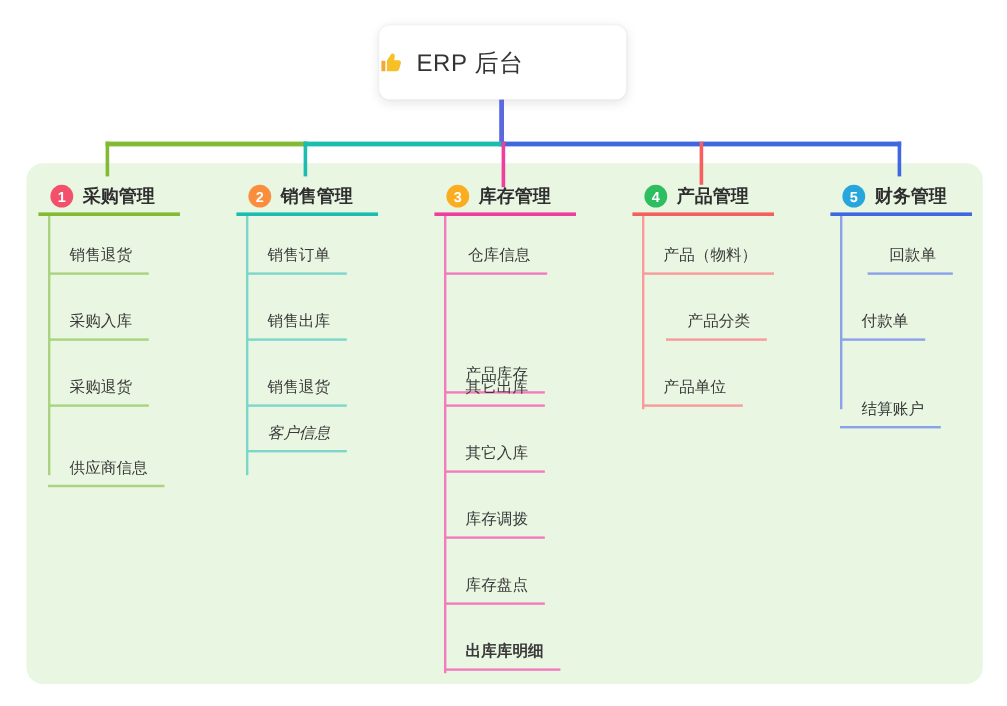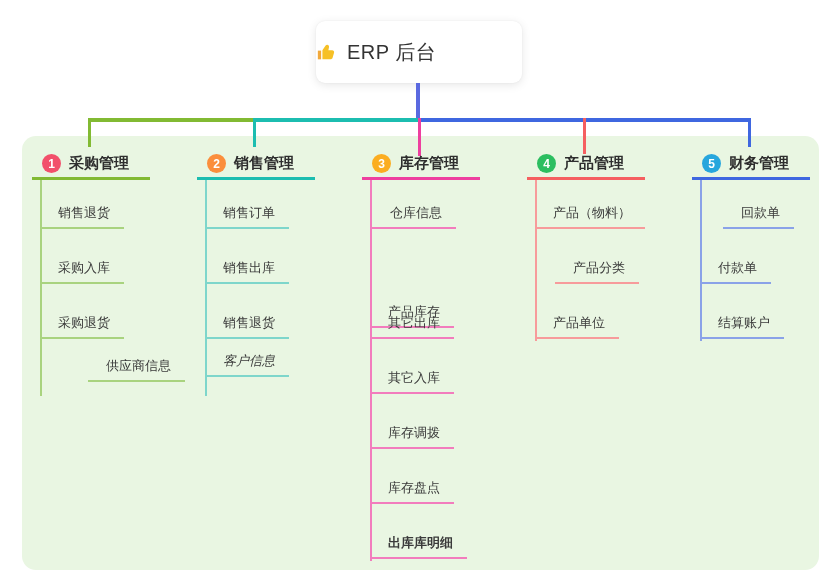--- a/index.html
+++ b/index.html
@@ -76,21 +76,21 @@
       <div class="line" style="left: 700px; top: 180px; width: 2px; height: 161px; background: rgb(138, 162, 232);"></div>
     </div>
   <div id="branch-layer">
       <div class="branch-title" style="left: 32px; top: 150px; width: 118px; border-bottom: 3px solid rgb(130, 186, 51);">
         <div class="badge" style="background: rgb(242, 80, 107);">1</div>
         <div class="branch-label">采购管理</div>
       </div>
       <div class="leaf" style="left: 40px; top: 200px; border-bottom: 2px solid rgb(169, 211, 127);">销售退货</div>
       <div class="leaf" style="left: 40px; top: 255px; border-bottom: 2px solid rgb(169, 211, 127);">采购入库</div>
       <div class="leaf" style="left: 40px; top: 310px; border-bottom: 2px solid rgb(169, 211, 127);">采购退货</div>
-      <div class="leaf" style="left: 40px; top: 353px; border-bottom: 2px solid rgb(169, 211, 127); margin-left: 48px;">供应商信息</div>
+      <div class="leaf" style="left: 40px; top: 377px; border-bottom: 2px solid rgb(169, 211, 127);">供应商信息</div>
       <div class="branch-title" style="left: 197px; top: 150px; width: 118px; border-bottom: 3px solid rgb(28, 189, 176);">
         <div class="badge" style="background: rgb(251, 142, 60);">2</div>
         <div class="branch-label">销售管理</div>
       </div>
       <div class="leaf" style="left: 205px; top: 200px; border-bottom: 2px solid rgb(126, 214, 203);">销售订单</div>
       <div class="leaf" style="left: 205px; top: 255px; border-bottom: 2px solid rgb(126, 214, 203);">销售出库</div>
       <div class="leaf" style="left: 205px; top: 310px; border-bottom: 2px solid rgb(126, 214, 203);">销售退货</div>
       <div class="leaf" style="left: 205px; top: 348px; border-bottom: 2px solid rgb(126, 214, 203); font-style: italic;">客户信息</div>
       <div class="branch-title" style="left: 362px; top: 150px; width: 118px; border-bottom: 3px solid rgb(238, 63, 159);">
         <div class="badge" style="background: rgb(251, 173, 33);">3</div>
@@ -109,15 +109,15 @@
       </div>
       <div class="leaf" style="left: 535px; top: 200px; border-bottom: 2px solid rgb(247, 155, 155);">产品（物料）</div>
       <div class="leaf" style="left: 535px; top: 255px; border-bottom: 2px solid rgb(247, 155, 155); margin-left: 20px;">产品分类</div>
       <div class="leaf" style="left: 535px; top: 310px; border-bottom: 2px solid rgb(247, 155, 155);">产品单位</div>
       <div class="branch-title" style="left: 692px; top: 150px; width: 118px; border-bottom: 3px solid rgb(63, 103, 224);">
         <div class="badge" style="background: rgb(39, 166, 221);">5</div>
         <div class="branch-label">财务管理</div>
       </div>
       <div class="leaf" style="left: 700px; top: 200px; border-bottom: 2px solid rgb(138, 162, 232); margin-left: 23px;">回款单</div>
       <div class="leaf" style="left: 700px; top: 255px; border-bottom: 2px solid rgb(138, 162, 232);">付款单</div>
-      <div class="leaf" style="left: 700px; top: 310px; border-bottom: 2px solid rgb(138, 162, 232); font-family: Liberation Mono, monospace;">结算账户</div>
+      <div class="leaf" style="left: 700px; top: 328px; border-bottom: 2px solid rgb(138, 162, 232); font-family: Liberation Mono, monospace;">结算账户</div>
     </div>
 </div>
 
 </body></html>

